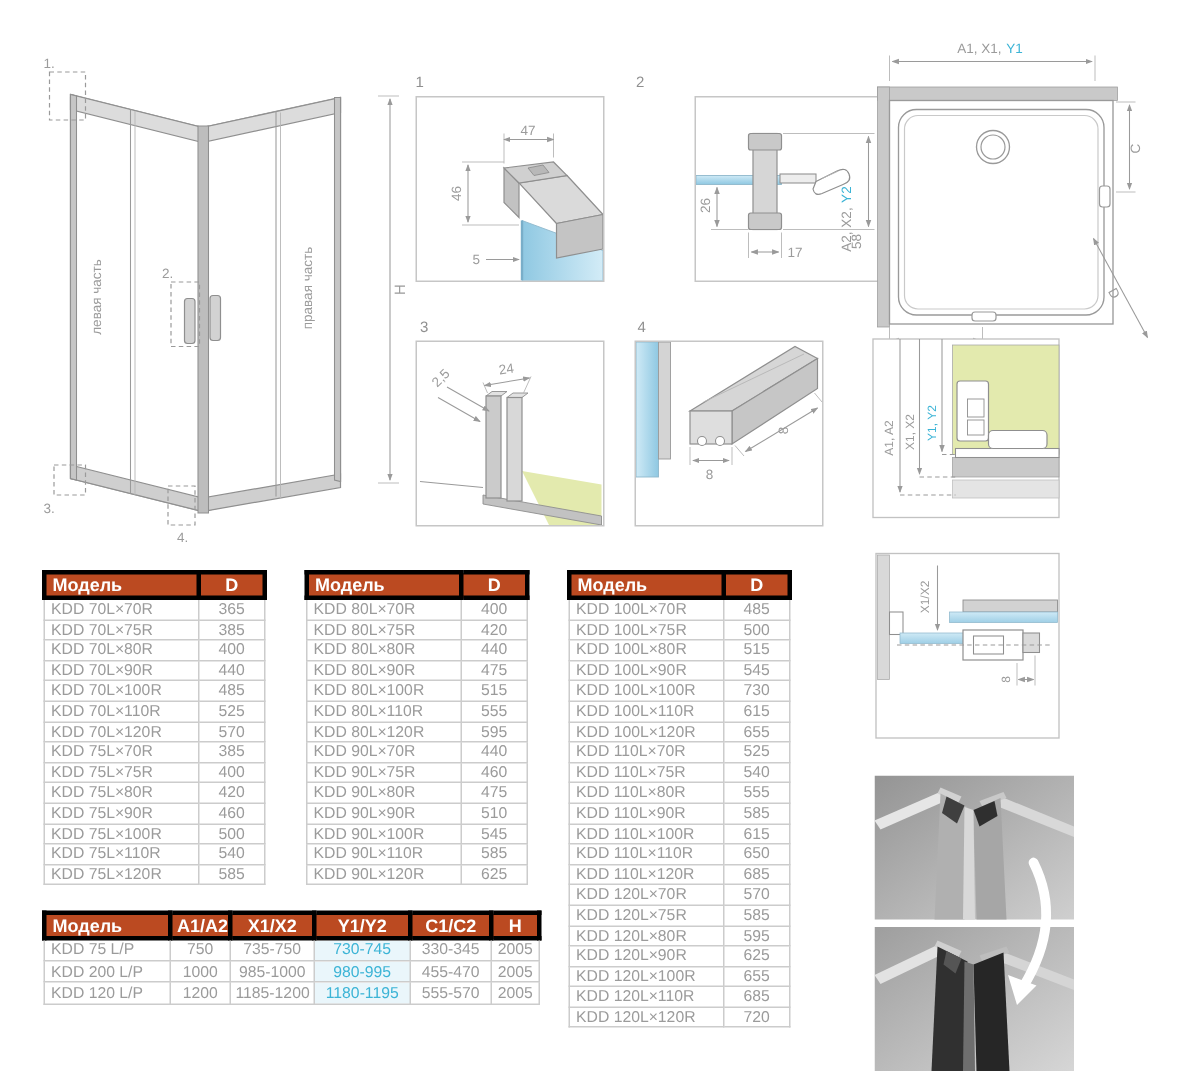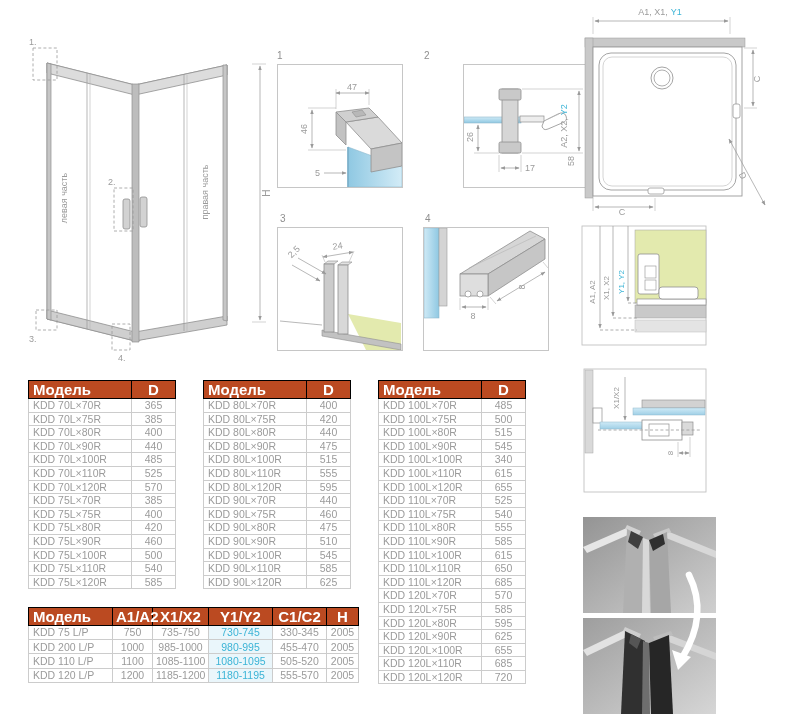--- a/index.html
+++ b/index.html
@@ -9,22 +9,22 @@
   .box{position:absolute;border:1px solid #c6c6c6;background:#fff;}
   .num{position:absolute;font-size:10px;line-height:11px;color:#8f8f8f;}
   svg text{font-family:"Liberation Sans",sans-serif;}
   .dt{fill:#9b9b9b;font-size:9px;}
   .dt8{fill:#9b9b9b;font-size:8px;}
   .cyan{fill:#3cb4d6;}
   .dim{stroke:#9a9a9a;stroke-width:.7;fill:none;}
   .ext{stroke:#b5b5b5;stroke-width:.6;fill:none;}
   .dash{stroke:#9a9a9a;stroke-width:.8;fill:none;stroke-dasharray:3 2.2;}
   table.grid{border-collapse:collapse;table-layout:fixed;background:#fff;}
-  .grid th{background:#bb4a21;color:#fff;font-size:15px;font-weight:700;
-           border:1px solid #000000;padding:0 3px;height:14px;text-align:center;}
+  .grid th{background:#bb4a21;color:#fff;font-size:12px;font-weight:700;
+           border:3px solid #000000;padding:0 3px;height:14px;text-align:center;}
   .grid td{border:1px solid #cccccc;color:#9b9b9b;font-size:10.5px;text-align:center;
            height:12.6px;padding:0 3px;line-height:1;white-space:nowrap;overflow:hidden;}
   .grid .left{text-align:left;padding-left:4px;}
   .grid td.hl{color:#3cb4d6;background:#eaf6fb;}
   #sizes-table td{height:13.2px;}
 </style>
 </head>
 <body>
 
 <div id="screen">
@@ -192,21 +192,21 @@
       <line x1="64" y1="70" x2="64" y2="82" class="ext"></line>
       <line x1="38" y1="79" x2="62" y2="79" class="dim" marker-start="url(#m4)" marker-end="url(#m4)"></line>
       <text class="dt" x="49" y="91" text-anchor="middle">8</text>
       <line x1="66" y1="69" x2="72" y2="76" class="ext"></line>
       <line x1="119" y1="34" x2="124" y2="40" class="ext"></line>
       <line x1="73" y1="73" x2="121" y2="44" class="dim" marker-start="url(#m4)" marker-end="url(#m4)"></line>
       <text class="dt" transform="rotate(-90 101 59)" x="101" y="59" text-anchor="middle">8</text>
     </svg>
   </div>
 
-  <div class="abs" style="left:560px;top:4px;">
+  <div class="abs" style="left:560px;top:24px;">
     <svg width="231" height="212" viewBox="0 0 231 212">
       <defs>
         <marker id="m5" viewBox="0 0 8 6" refX="7" refY="3" markerWidth="7" markerHeight="6" orient="auto-start-reverse">
           <path d="M0,0 L8,3 L0,6 z" fill="#9a9a9a"></path>
         </marker>
       </defs>
       <rect x="25" y="34" width="160" height="9" fill="#c9c9c9" stroke="#9a9a9a" stroke-width="0.5"></rect>
       <rect x="25" y="34" width="8" height="160" fill="#c9c9c9" stroke="#9a9a9a" stroke-width="0.5"></rect>
       <rect x="33" y="43" width="149" height="149" fill="#ffffff" stroke="#9a9a9a" stroke-width="0.9"></rect>
       <rect x="39" y="49" width="137" height="137" rx="12" fill="none" stroke="#9a9a9a" stroke-width="0.9"></rect>
@@ -498,21 +498,21 @@
         <tr>
           <td class="left">KDD 100L×80R</td>
           <td>515</td>
         </tr>
         <tr>
           <td class="left">KDD 100L×90R</td>
           <td>545</td>
         </tr>
         <tr>
           <td class="left">KDD 100L×100R</td>
-          <td>340</td>
+          <td>730</td>
         </tr>
         <tr>
           <td class="left">KDD 100L×110R</td>
           <td>615</td>
         </tr>
         <tr>
           <td class="left">KDD 100L×120R</td>
           <td>655</td>
         </tr>
         <tr>
@@ -604,28 +604,20 @@
         </tr>
         <tr>
           <td class="left">KDD 200 L/P</td>
           <td>1000</td>
           <td>985-1000</td>
           <td class="hl">980-995</td>
           <td>455-470</td>
           <td>2005</td>
         </tr>
         <tr>
-          <td class="left">KDD 110 L/P</td>
-          <td>1100</td>
-          <td>1085-1100</td>
-          <td class="hl">1080-1095</td>
-          <td>505-520</td>
-          <td>2005</td>
-        </tr>
-        <tr>
           <td class="left">KDD 120 L/P</td>
           <td>1200</td>
           <td>1185-1200</td>
           <td class="hl">1180-1195</td>
           <td>555-570</td>
           <td>2005</td>
         </tr>
       </tbody>
     </table>
 

